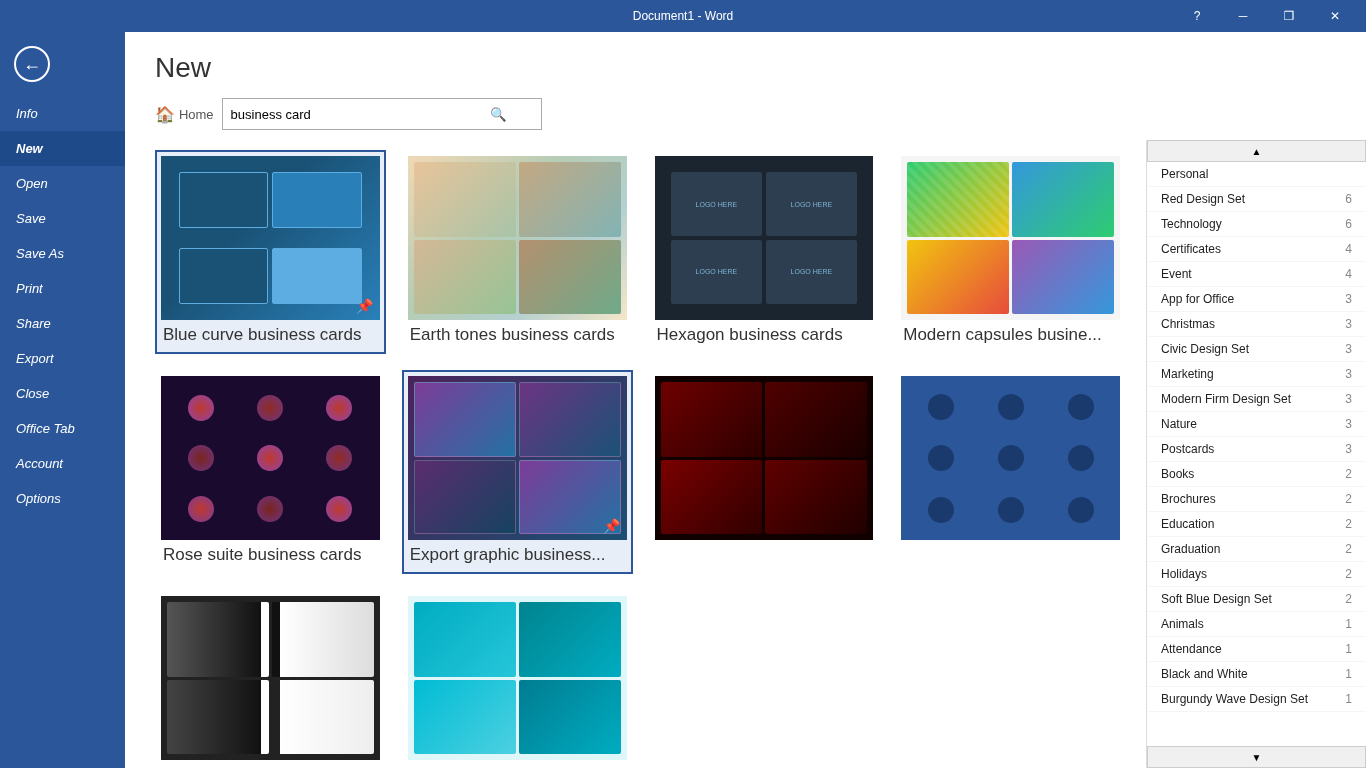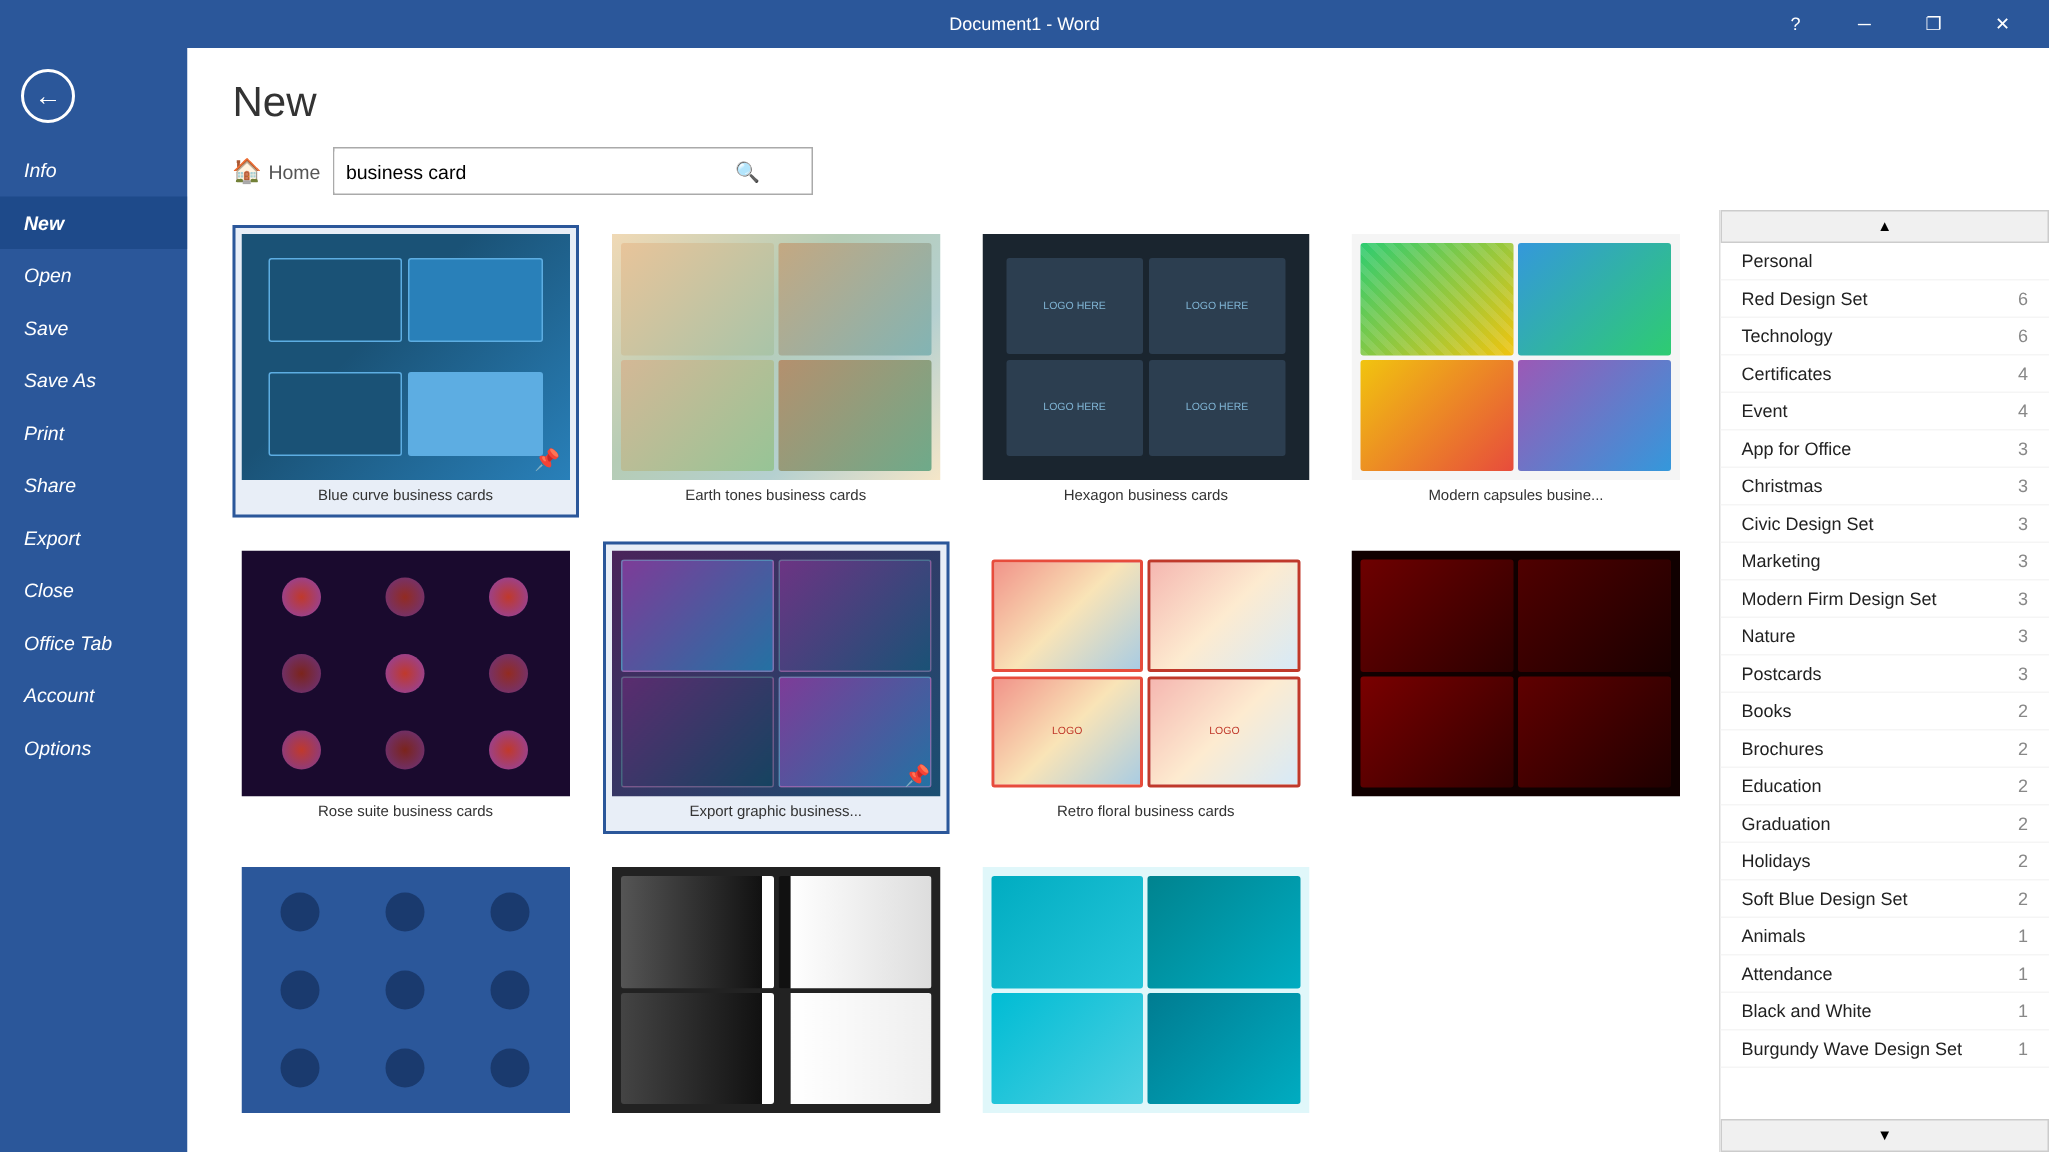--- a/index.html
+++ b/index.html
@@ -120,21 +120,20 @@
       align-items: center;
       gap: 4px;
       color: #555;
       font-size: 13px;
       cursor: pointer;
       text-decoration: none;
     }
     .home-icon { font-size: 16px; }
     .search-input-wrap {
       display: flex;
-      align-items: center;
       border: 1px solid #aaa;
       width: 320px;
     }
     .search-input {
       border: none;
       outline: none;
       padding: 6px 8px;
       font-size: 13px;
       width: 260px;
     }
@@ -180,23 +179,23 @@
       width: 100%;
       aspect-ratio: 4/3;
       background: #f0f0f0;
       display: flex;
       align-items: center;
       justify-content: center;
       overflow: hidden;
       position: relative;
     }
     .template-label {
-      font-size: 10px;
+      font-size: 17px;
       color: #333;
-      text-align: center;
+      text-align: left;
       padding: 4px 2px 2px 2px;
       line-height: 1.3;
     }
     .pin-icon {
       position: absolute;
       bottom: 6px;
       right: 6px;
       font-size: 14px;
       color: #666;
     }
@@ -443,31 +442,20 @@
                 <div style="background:linear-gradient(135deg,#7d3c98,#2471a3);border-radius:2px;border:1px solid rgba(255,255,255,0.2);"></div>
                 <div style="background:linear-gradient(135deg,#6c3483,#1a5276);border-radius:2px;border:1px solid rgba(255,255,255,0.2);"></div>
                 <div style="background:linear-gradient(135deg,#5b2c6f,#154360);border-radius:2px;border:1px solid rgba(255,255,255,0.2);"></div>
                 <div style="background:linear-gradient(135deg,#7d3c98,#2471a3);border-radius:2px;border:1px solid rgba(255,255,255,0.2);"></div>
               </div>
               <span class="pin-icon">📌</span>
             </div>
             <div class="template-label">Export graphic business...</div>
           </div>
 
-          <div class="template-card">
-            <div class="template-img">
-              <div style="width:100%;height:100%;background:#fff;display:grid;grid-template-columns:1fr 1fr;grid-template-rows:1fr 1fr;gap:3px;padding:6px;">
-                <div style="background:linear-gradient(135deg,#f1948a,#f9e4b7,#a9cce3);border-radius:2px;border:2px solid #e74c3c;"></div>
-                <div style="background:linear-gradient(135deg,#f5b7b1,#fdebd0,#d6eaf8);border-radius:2px;border:2px solid #c0392b;"></div>
-                <div style="background:linear-gradient(135deg,#f1948a,#f9e4b7,#a9cce3);border-radius:2px;border:2px solid #e74c3c;display:flex;align-items:center;justify-content:center;font-size:7px;color:#c0392b;">LOGO</div>
-                <div style="background:linear-gradient(135deg,#f5b7b1,#fdebd0,#d6eaf8);border-radius:2px;border:2px solid #c0392b;display:flex;align-items:center;justify-content:center;font-size:7px;color:#c0392b;">LOGO</div>
-              </div>
-            </div>
-            <div class="template-label">Retro floral business cards</div>
-          </div>
 
           <div class="template-card">
             <div class="template-img">
               <div style="width:100%;height:100%;background:#100000;display:grid;grid-template-columns:1fr 1fr;gap:3px;padding:6px;">
                 <div style="background:linear-gradient(135deg,#6e0000,#2c0000);border-radius:2px;"></div>
                 <div style="background:linear-gradient(135deg,#500000,#1a0000);border-radius:2px;"></div>
                 <div style="background:linear-gradient(135deg,#7a0000,#300000);border-radius:2px;"></div>
                 <div style="background:linear-gradient(135deg,#600000,#200000);border-radius:2px;"></div>
               </div>
             </div>

